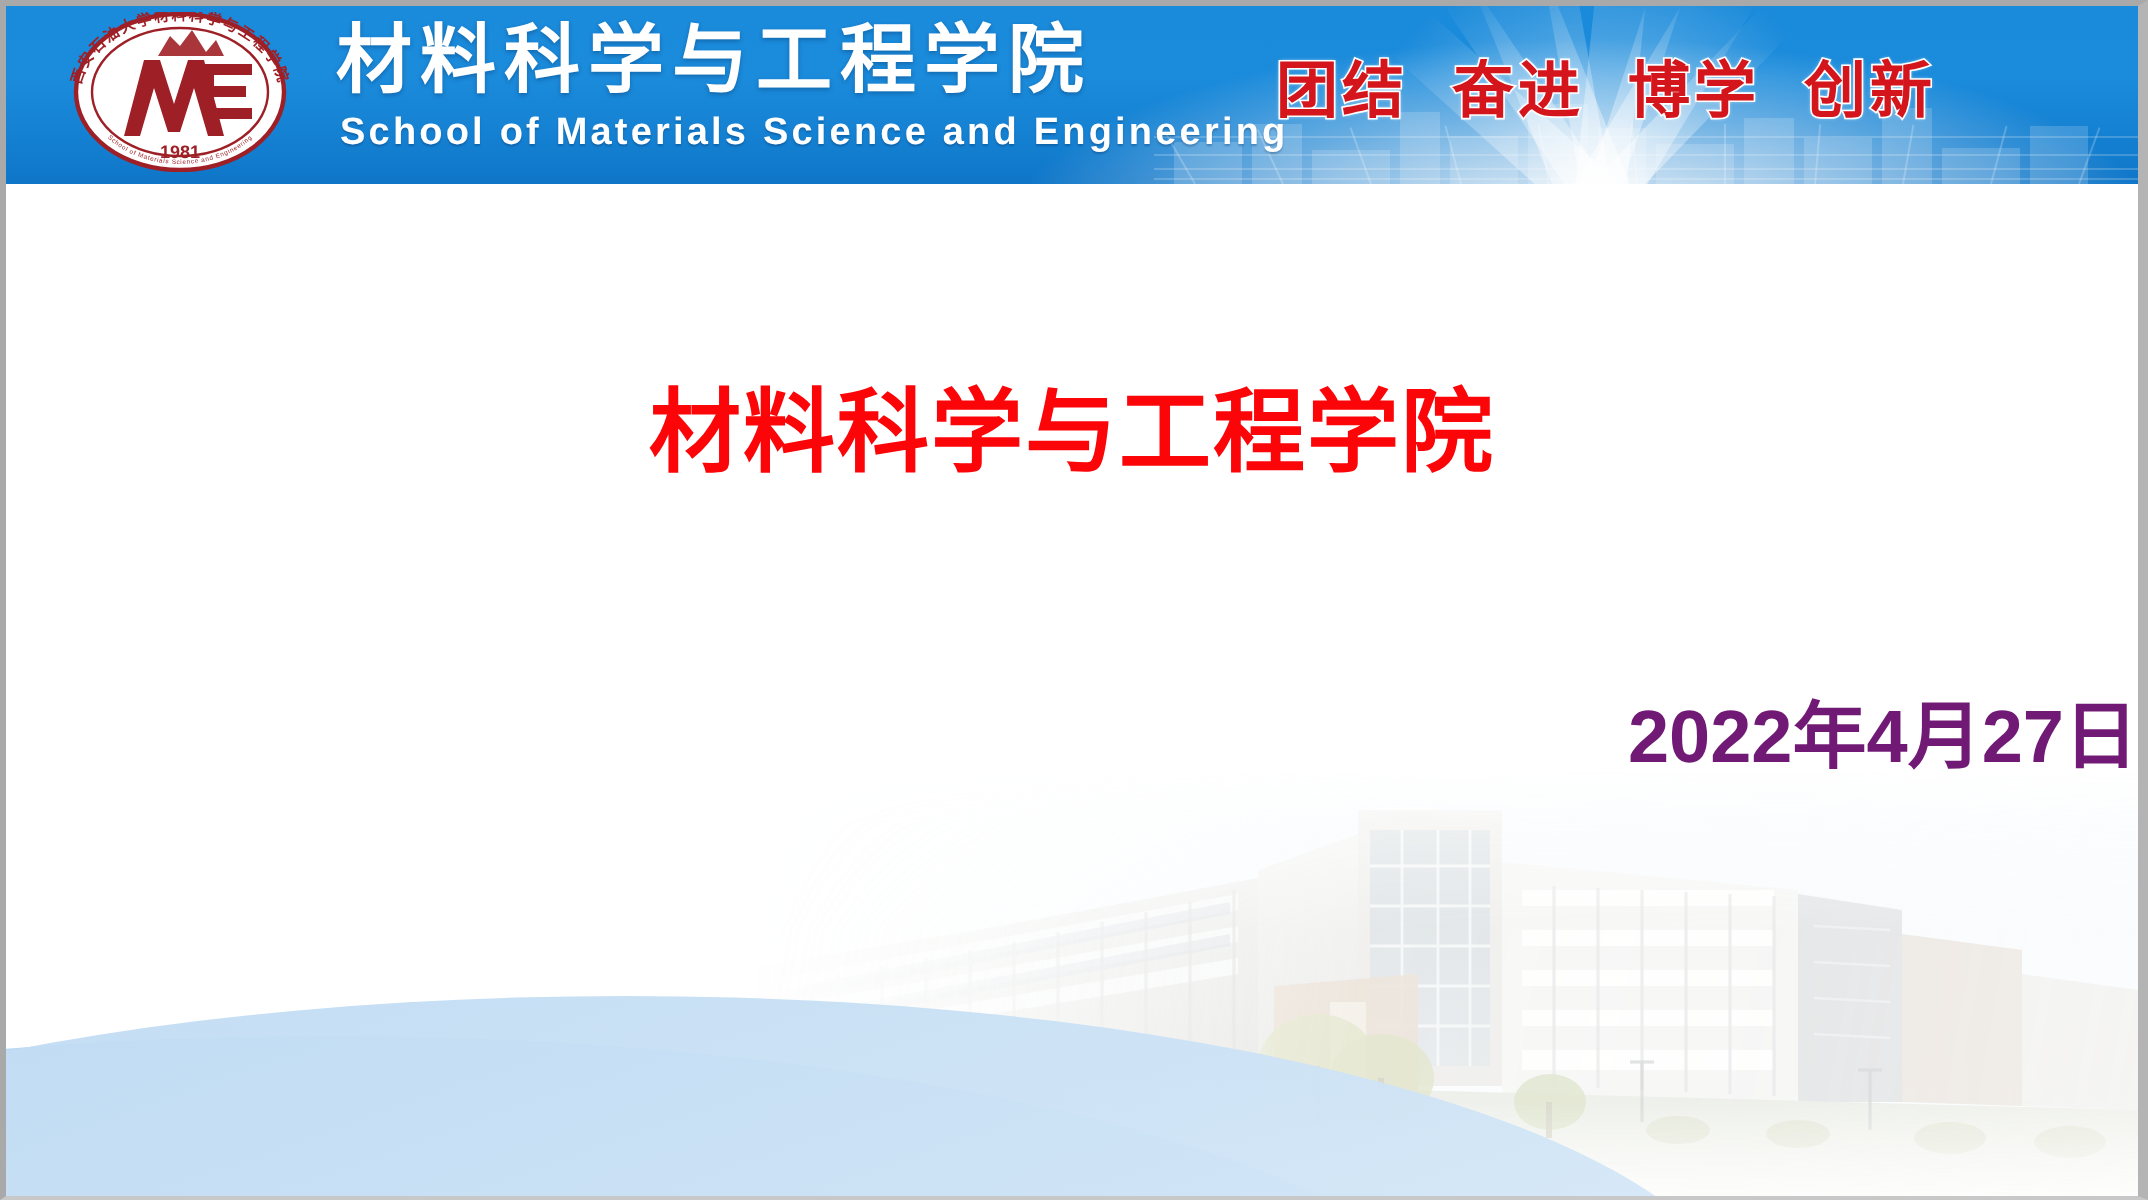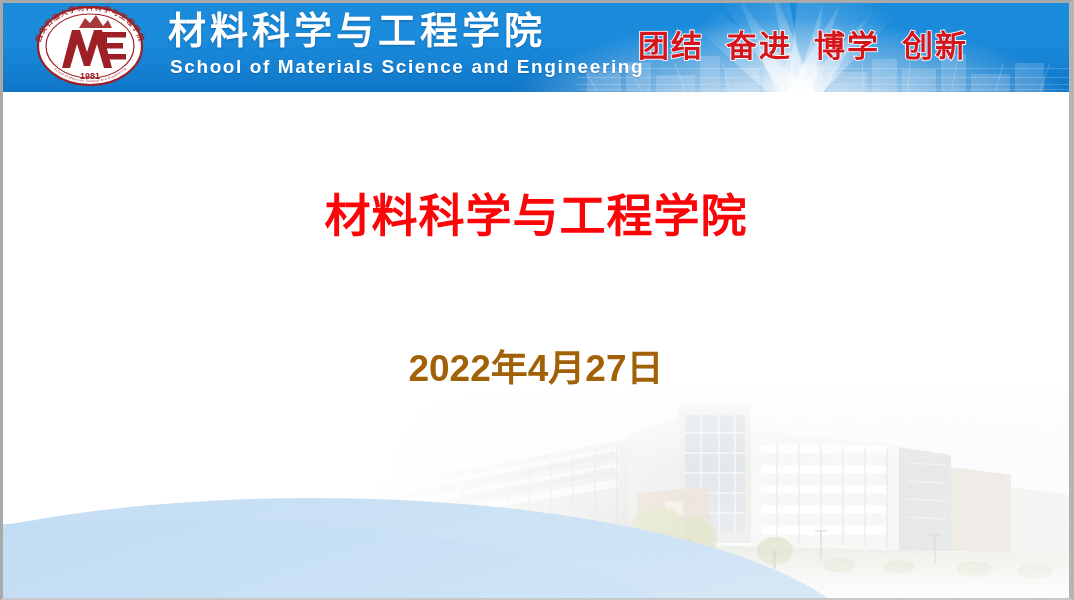--- a/index.html
+++ b/index.html
@@ -110,22 +110,22 @@
     position:absolute;left:0;right:0;top:98px;text-align:center;
     font-size:46px;font-weight:bold;color:#fb0508;letter-spacing:1px;
     line-height:52px;white-space:nowrap;
   }
   .title-l2{
     position:absolute;left:0;right:0;top:152px;text-align:center;
     font-size:50px;font-weight:bold;color:#fb0508;letter-spacing:0px;
     line-height:56px;white-space:nowrap;
   }
   .date-line{
-    position:absolute;left:0;right:0;top:255px;text-align:center;
-    font-size:37px;font-weight:bold;color:#a16207;letter-spacing:0px;
+    position:absolute;left:0;right:0;top:255px;text-align:right;
+    font-size:37px;font-weight:bold;color:#701a75;letter-spacing:0px;
     line-height:44px;white-space:nowrap;
   }
 </style>
 </head>
 <body>
 
 <div class="slide">
 
   <div class="header">
 

